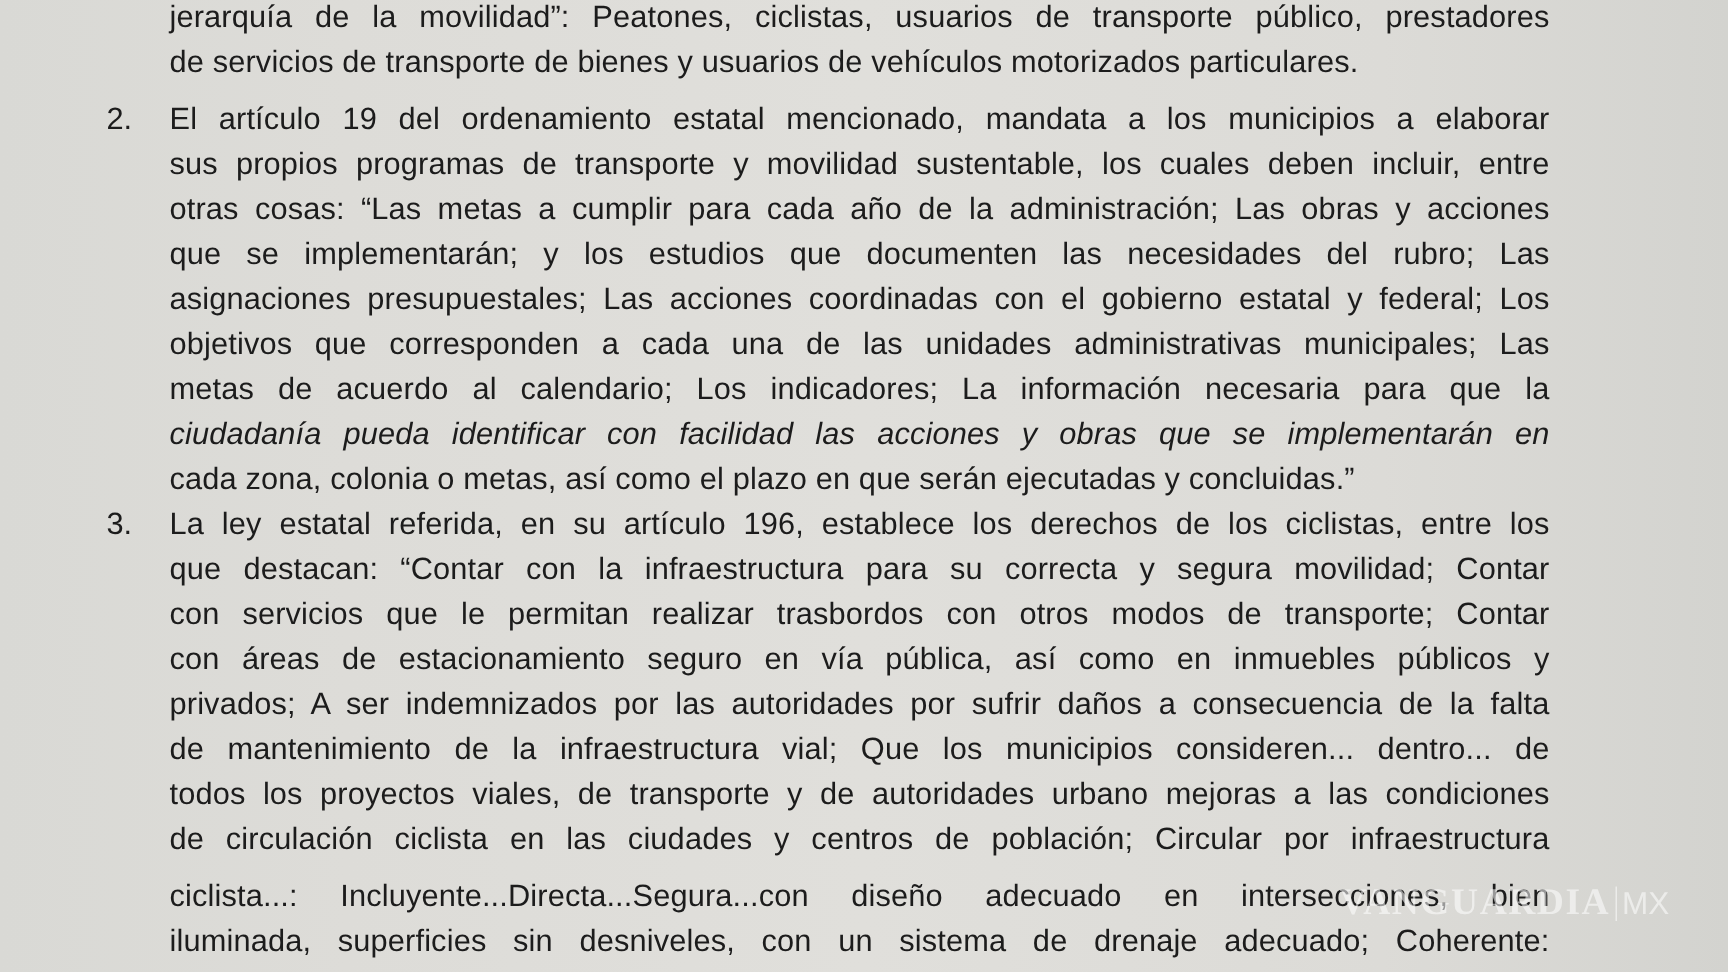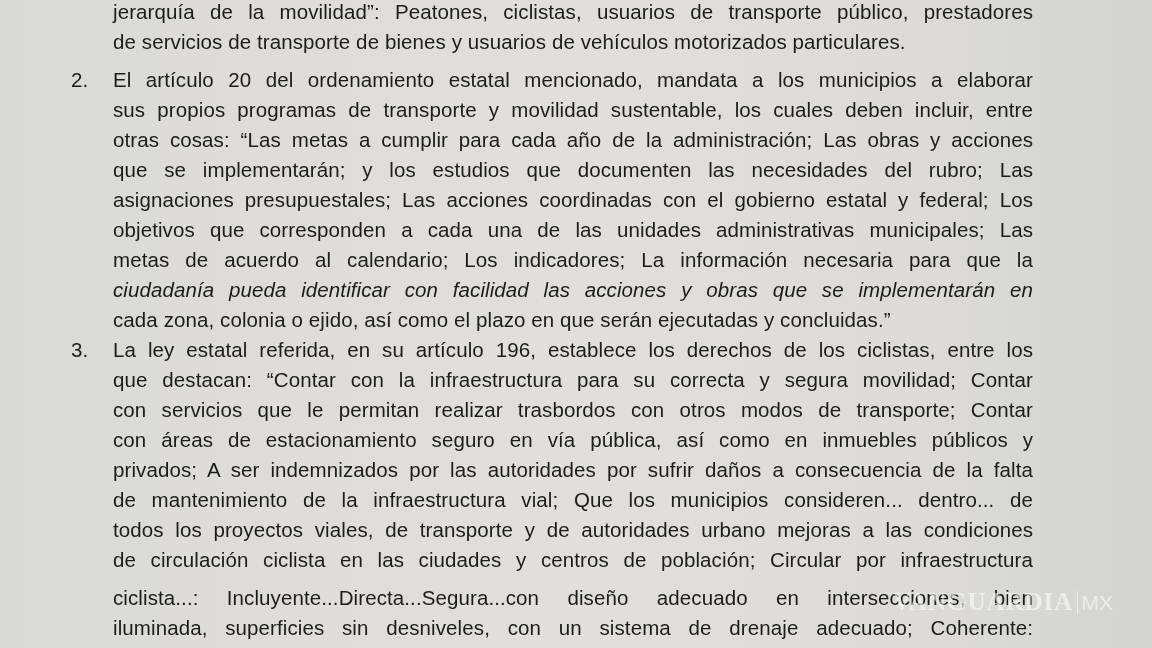--- a/index.html
+++ b/index.html
@@ -84,29 +84,29 @@
 <div class="page">
 
   <div class="partial-top">
     <span>g</span>
   </div>
 
   <div class="line" style="top:-3px;">jerarquía de la movilidad”: Peatones, ciclistas, usuarios de transporte público, prestadores</div>
   <div class="line last" style="top:27px;">de servicios de transporte de bienes y usuarios de vehículos motorizados particulares.</div>
 
   <div class="num" style="top:65px;">2.</div>
-  <div class="line" style="top:65px;">El artículo 20 del ordenamiento estatal mencionado, mandata a los municipios a elaborar</div>
+  <div class="line" style="top:65px;">El artículo 19 del ordenamiento estatal mencionado, mandata a los municipios a elaborar</div>
   <div class="line" style="top:95px;">sus propios programas de transporte y movilidad sustentable, los cuales deben incluir, entre</div>
   <div class="line" style="top:125px;">otras cosas: “Las metas a cumplir para cada año de la administración; Las obras y acciones</div>
   <div class="line" style="top:155px;">que se implementarán; y los estudios que documenten las necesidades del rubro; Las</div>
   <div class="line" style="top:185px;">asignaciones presupuestales; Las acciones coordinadas con el gobierno estatal y federal; Los</div>
   <div class="line" style="top:215px;">objetivos que corresponden a cada una de las unidades administrativas municipales; Las</div>
   <div class="line" style="top:245px;">metas de acuerdo al calendario; Los indicadores; La información necesaria para que la</div>
   <div class="line" style="top:275px;font-style:italic;">ciudadanía pueda identificar con facilidad las acciones y obras que se implementarán en</div>
-  <div class="line last" style="top:305px;">cada zona, colonia o ejido, así como el plazo en que serán ejecutadas y concluidas.”</div>
+  <div class="line last" style="top:305px;">cada zona, colonia o metas, así como el plazo en que serán ejecutadas y concluidas.”</div>
 
   <div class="num" style="top:335px;">3.</div>
   <div class="line" style="top:335px;">La ley estatal referida, en su artículo 196, establece los derechos de los ciclistas, entre los</div>
   <div class="line" style="top:365px;">que destacan: “Contar con la infraestructura para su correcta y segura movilidad; Contar</div>
   <div class="line" style="top:395px;">con servicios que le permitan realizar trasbordos con otros modos de transporte; Contar</div>
   <div class="line" style="top:425px;">con áreas de estacionamiento seguro en vía pública, así como en inmuebles públicos y</div>
   <div class="line" style="top:455px;">privados; A ser indemnizados por las autoridades por sufrir daños a consecuencia de la falta</div>
   <div class="line" style="top:485px;">de mantenimiento de la infraestructura vial; Que los municipios consideren... dentro... de</div>
   <div class="line" style="top:515px;">todos los proyectos viales, de transporte y de autoridades urbano mejoras a las condiciones</div>
   <div class="line" style="top:545px;">de circulación ciclista en las ciudades y centros de población; Circular por infraestructura</div>

